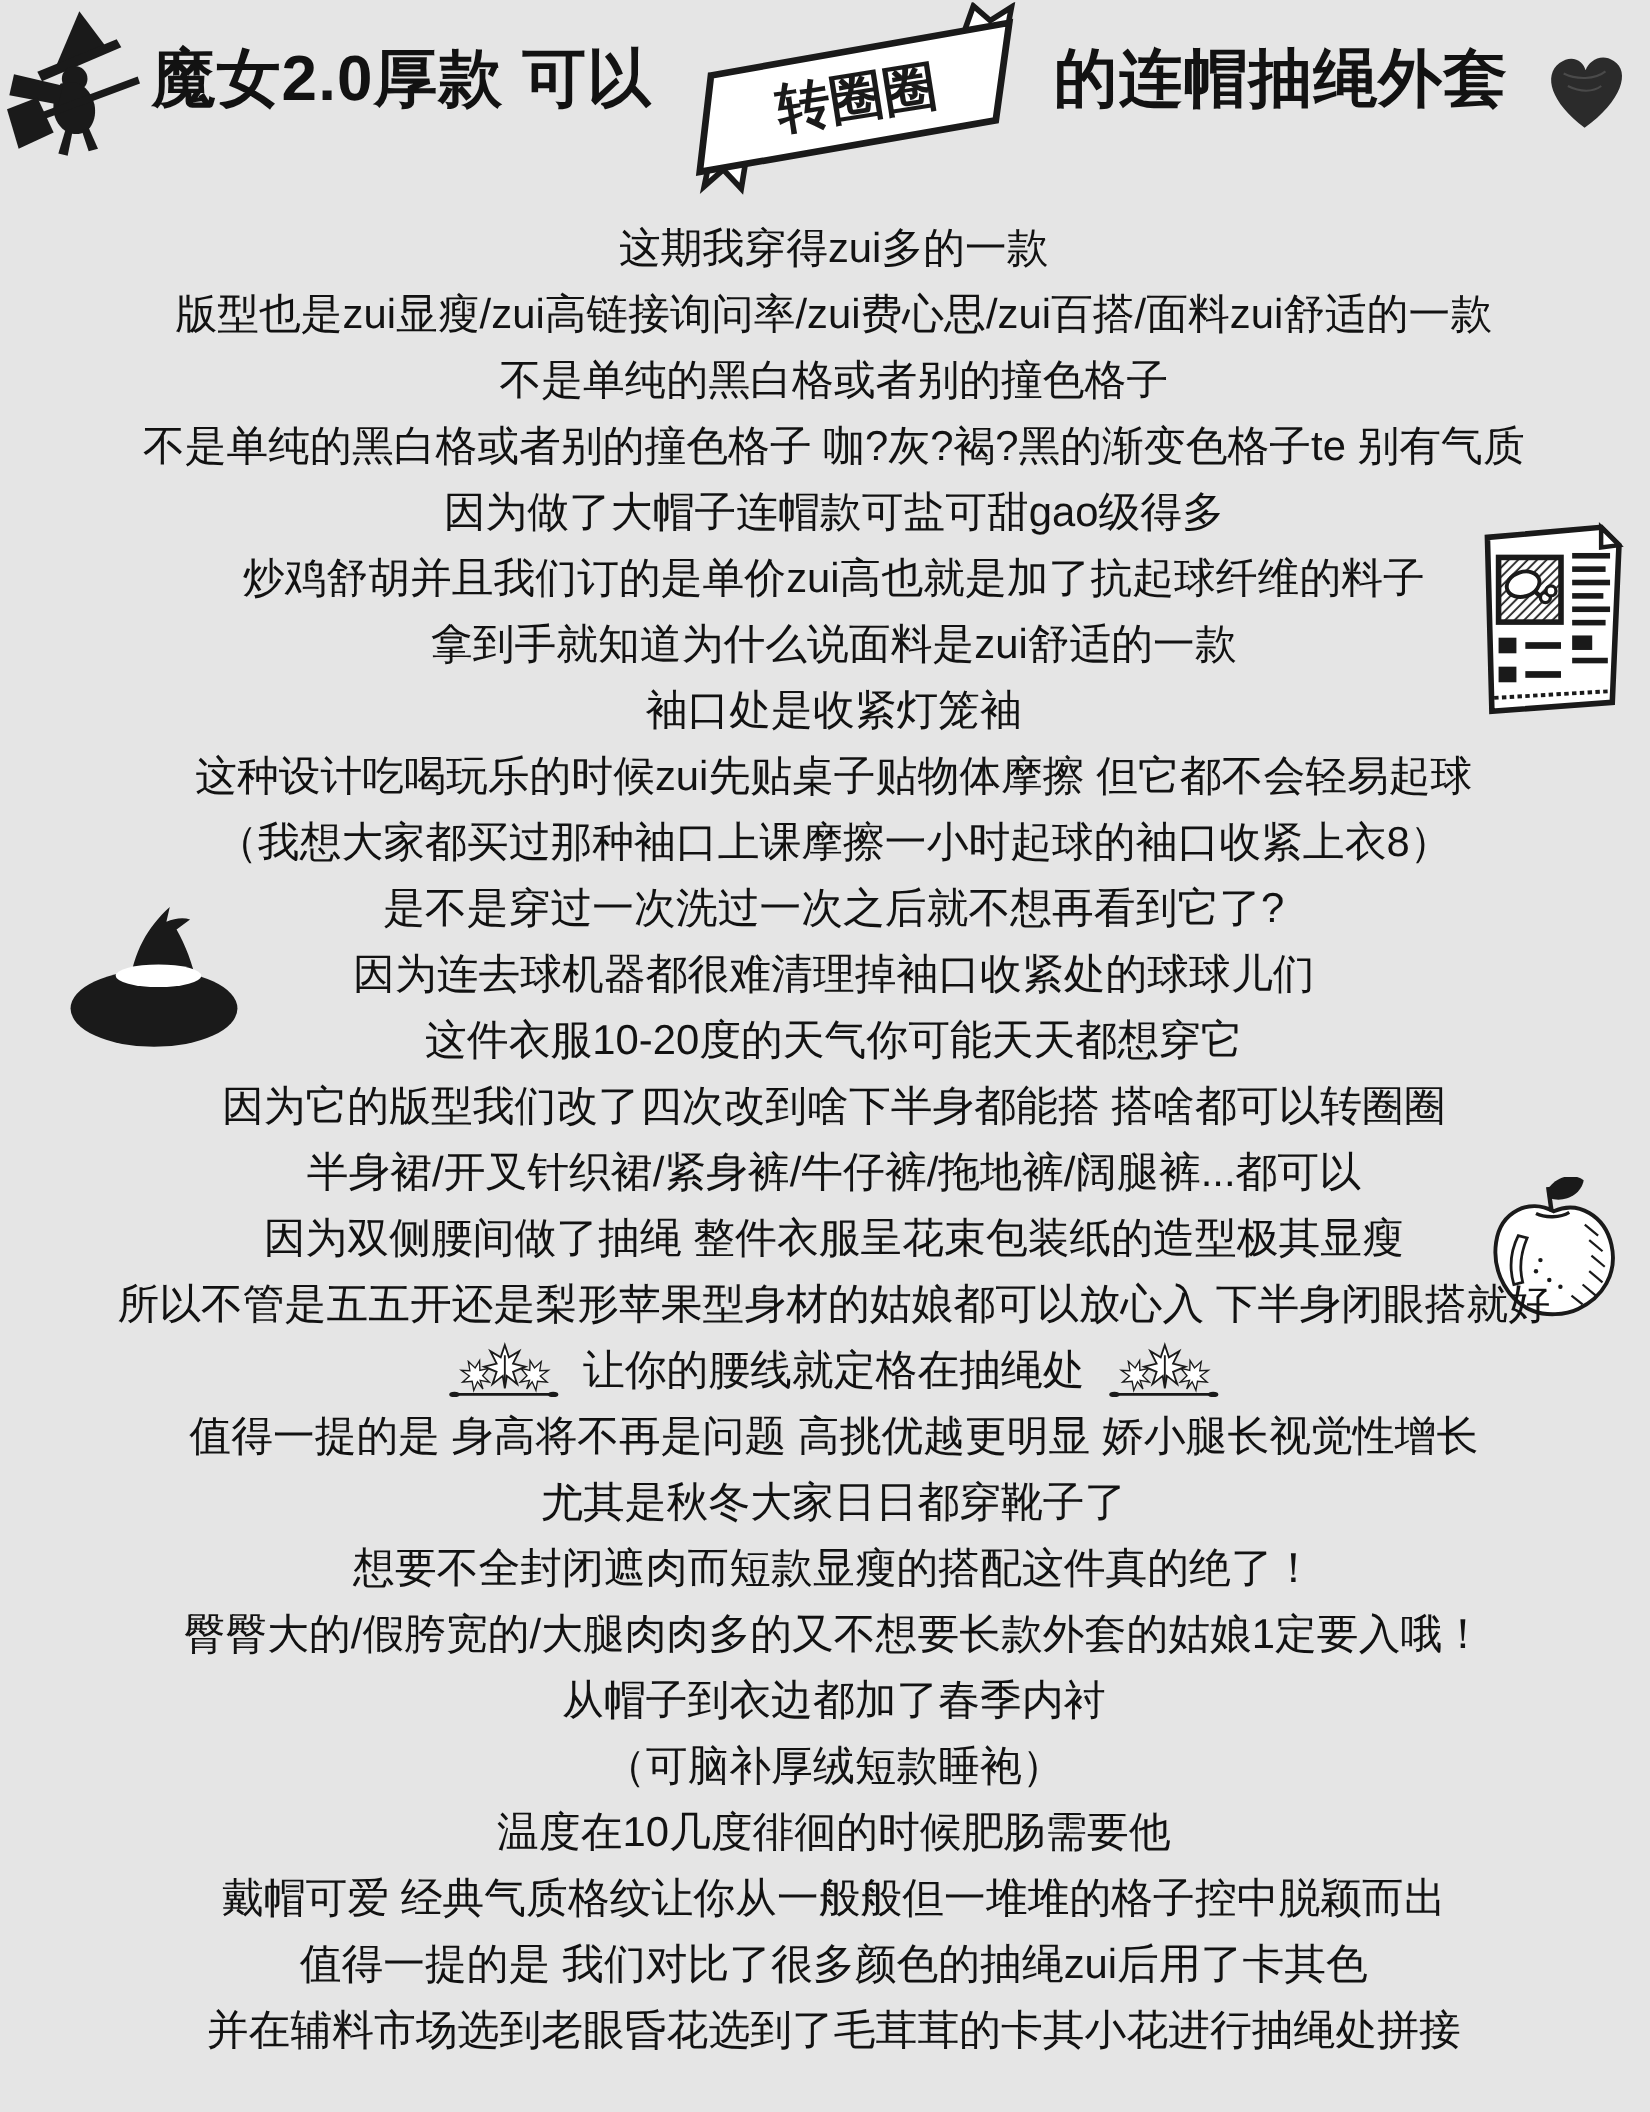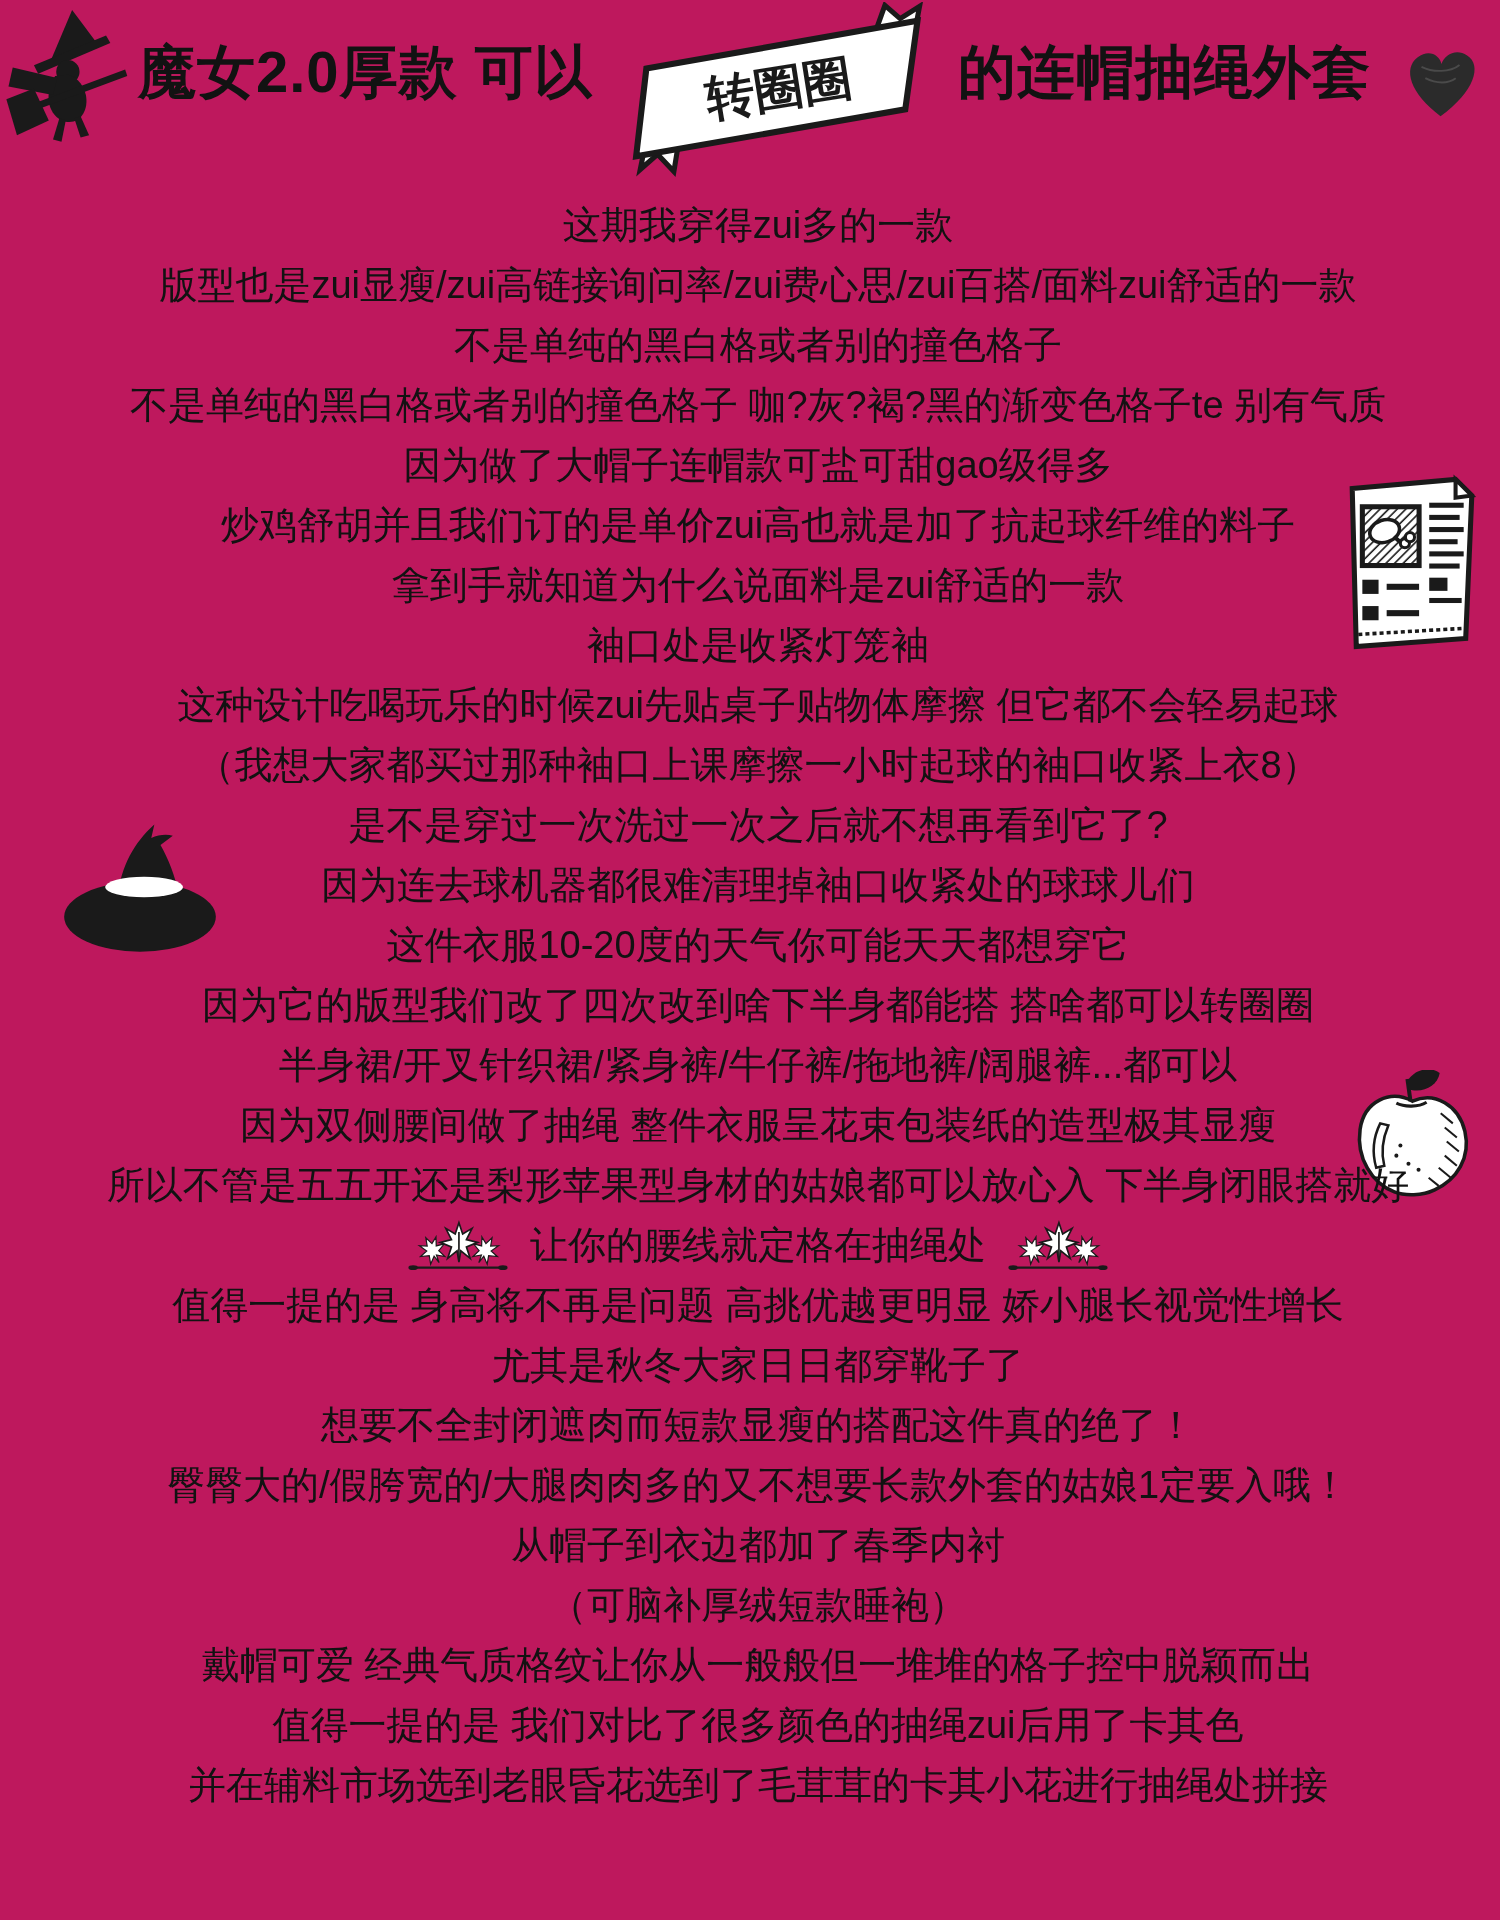--- a/index.html
+++ b/index.html
@@ -1,20 +1,20 @@
 <!DOCTYPE html>
 <html><head>
 <meta charset="utf-8">
 <style>
   html,body{margin:0;padding:0;}
   body{
     width:1500px;height:1920px;background:#ffffff;overflow:hidden;position:relative;
     font-family:"Liberation Sans", sans-serif;color:#121212;
   }
-  .page{position:absolute;left:0;top:0;width:1500px;height:1920px;background:#be185d;overflow:hidden;}
+  .page{position:absolute;left:0;top:0;width:1500px;height:1920px;background:#e5e5e5;overflow:hidden;}
 
   
   .hdr-text{position:absolute;top:40px;font-size:58px;font-weight:700;white-space:nowrap;line-height:1.1;letter-spacing:1px;}
   .hdr-left{left:138px;}
   .hdr-right{left:958px;}
   .witch-svg{position:absolute;left:4px;top:8px;width:132px;height:140px;}
   .banner-svg{position:absolute;left:628px;top:2px;width:316px;height:176px;}
   .heart-svg{position:absolute;left:1398px;top:44px;width:86px;height:76px;}
 
   
@@ -184,18 +184,19 @@
         <ellipse cx="7" cy="52" rx="5" ry="2.5" fill="#1a1a1a"></ellipse>
         <ellipse cx="103" cy="52" rx="5" ry="2.5" fill="#1a1a1a"></ellipse>
       </svg>
     </div>
     <div class="line">值得一提的是 身高将不再是问题 高挑优越更明显 娇小腿长视觉性增长</div>
     <div class="line">尤其是秋冬大家日日都穿靴子了</div>
     <div class="line">想要不全封闭遮肉而短款显瘦的搭配这件真的绝了！</div>
     <div class="line">臀臀大的/假胯宽的/大腿肉肉多的又不想要长款外套的姑娘1定要入哦！</div>
     <div class="line">从帽子到衣边都加了春季内衬</div>
     <div class="line">（可脑补厚绒短款睡袍）</div>
+    <div class="line">温度在10几度徘徊的时候肥肠需要他</div>
     <div class="line">戴帽可爱 经典气质格纹让你从一般般但一堆堆的格子控中脱颖而出</div>
     <div class="line">值得一提的是 我们对比了很多颜色的抽绳zui后用了卡其色</div>
     <div class="line">并在辅料市场选到老眼昏花选到了毛茸茸的卡其小花进行抽绳处拼接</div>
   </div>
 
 </div>
 
 </body></html>

